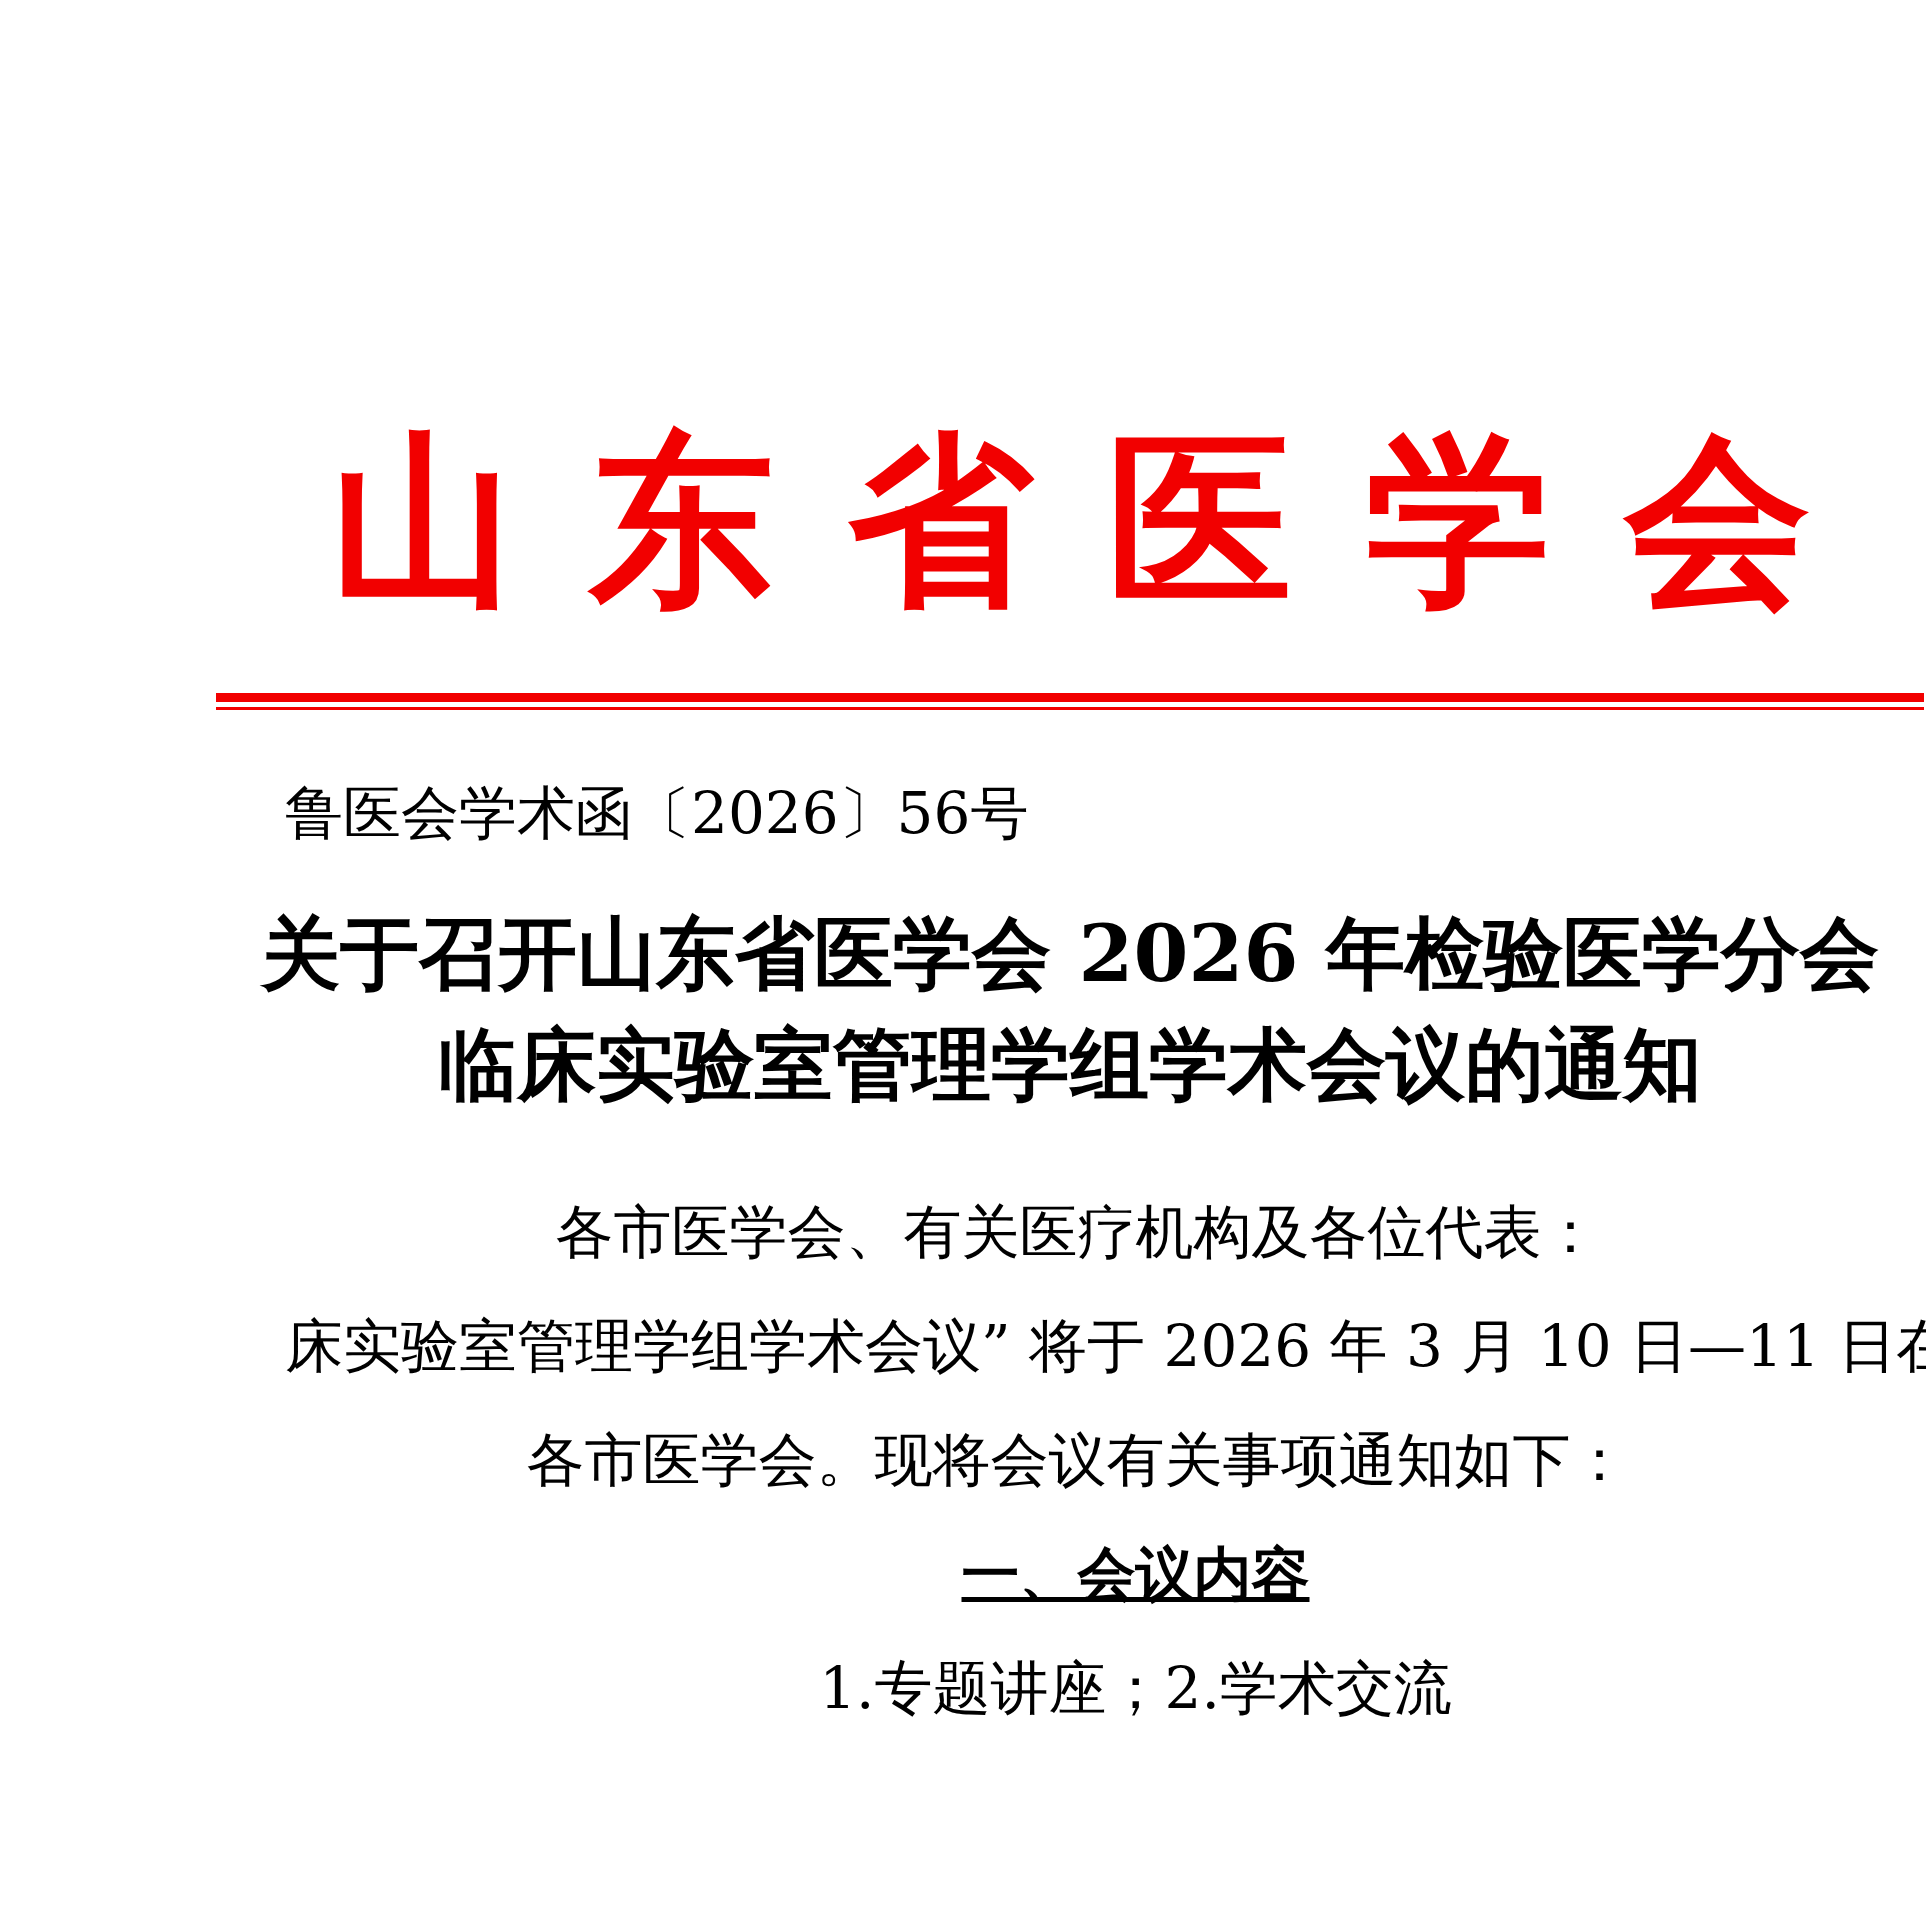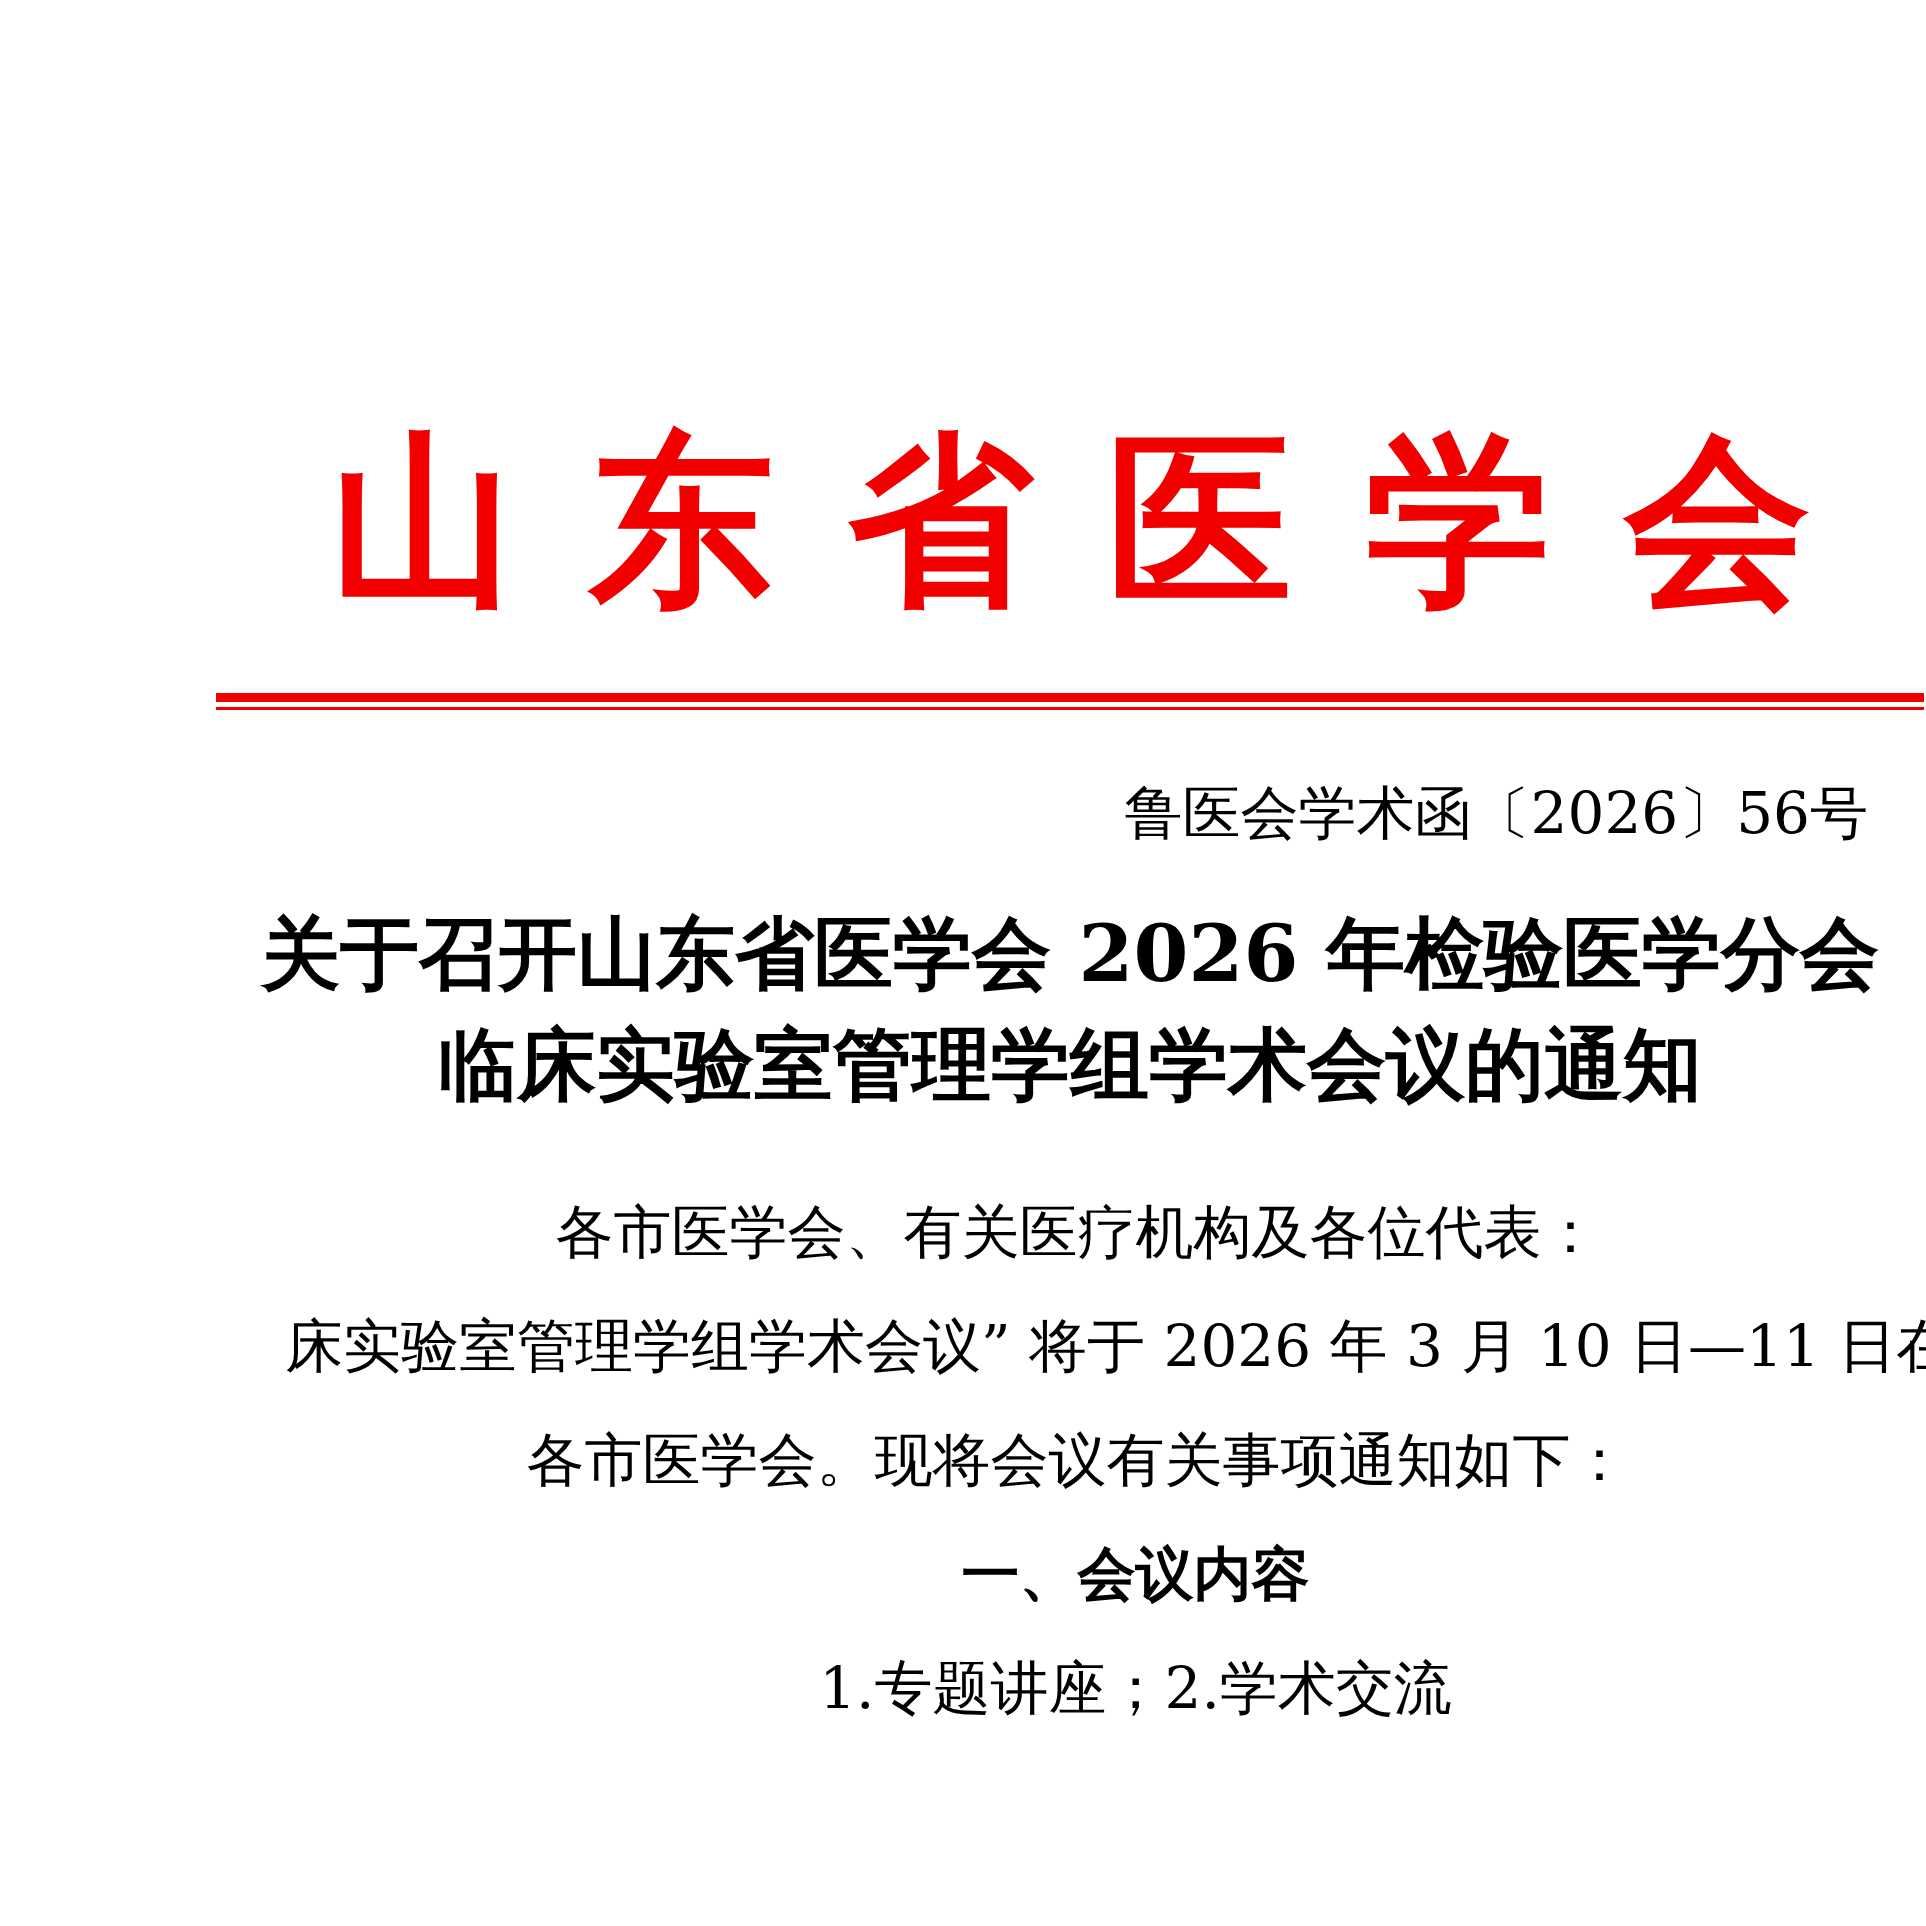--- a/index.html
+++ b/index.html
@@ -39,21 +39,20 @@
     left: 216px;
     right: 216px;
     height: 3.1px;
     background: #f20000;
   }
   .doc-number {
     position: absolute;
     top: 756px;
     left: 285px;
     right: 272px;
-    text-align: right;
     font-size: 58px;
     line-height: 114px;
     white-space: nowrap;
   }
   .doc-title {
     position: absolute;
     top: 898px;
     left: 0;
     width: 100%;
     text-align: center;
@@ -67,20 +66,21 @@
     left: 285px;
     right: 270px;
     font-size: 58px;
     line-height: 114px;
   }
   .line { white-space: nowrap; text-align: center; }
   .line.indent { text-indent: 2em; }
   .line.heading {
     font-family: "DejaVu Sans", "Liberation Sans", sans-serif;
     font-weight: bold;
+    text-decoration: underline;
   }
 </style>
 </head>
 <body>
 
 <div class="org-title">山东省医学会</div>
 
 <div class="rule-thick"></div>
 <div class="rule-thin"></div>
 

